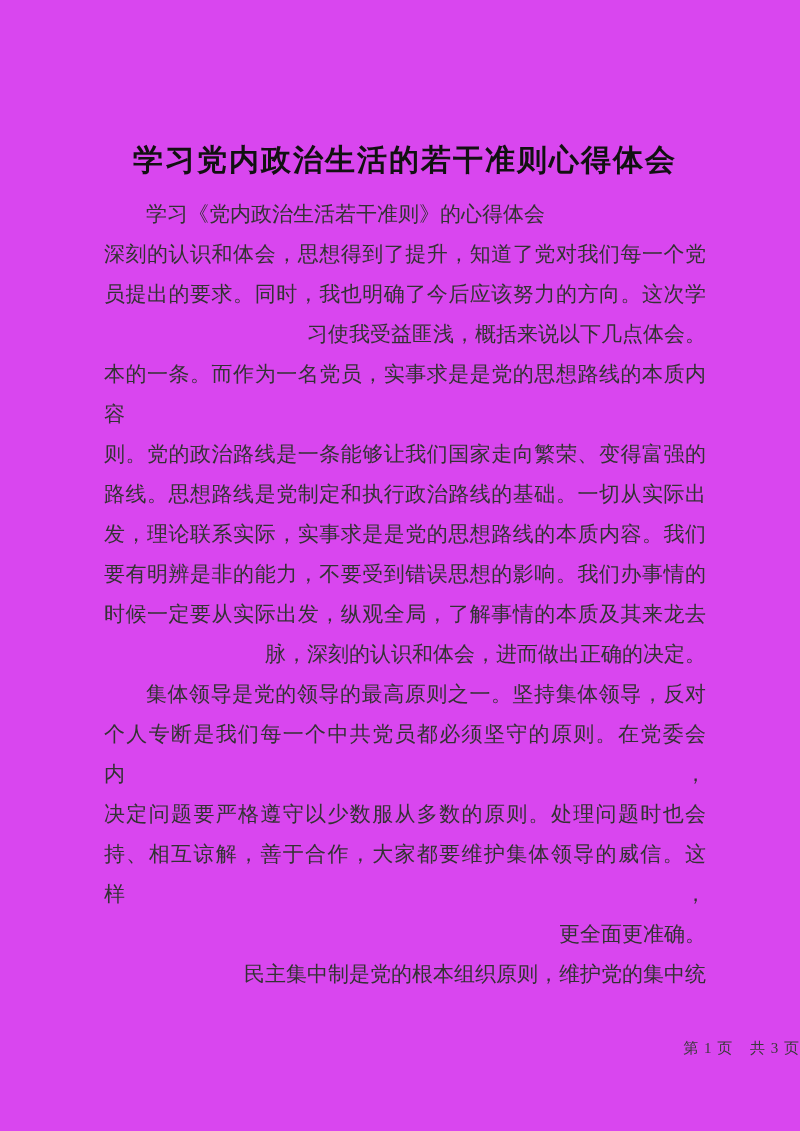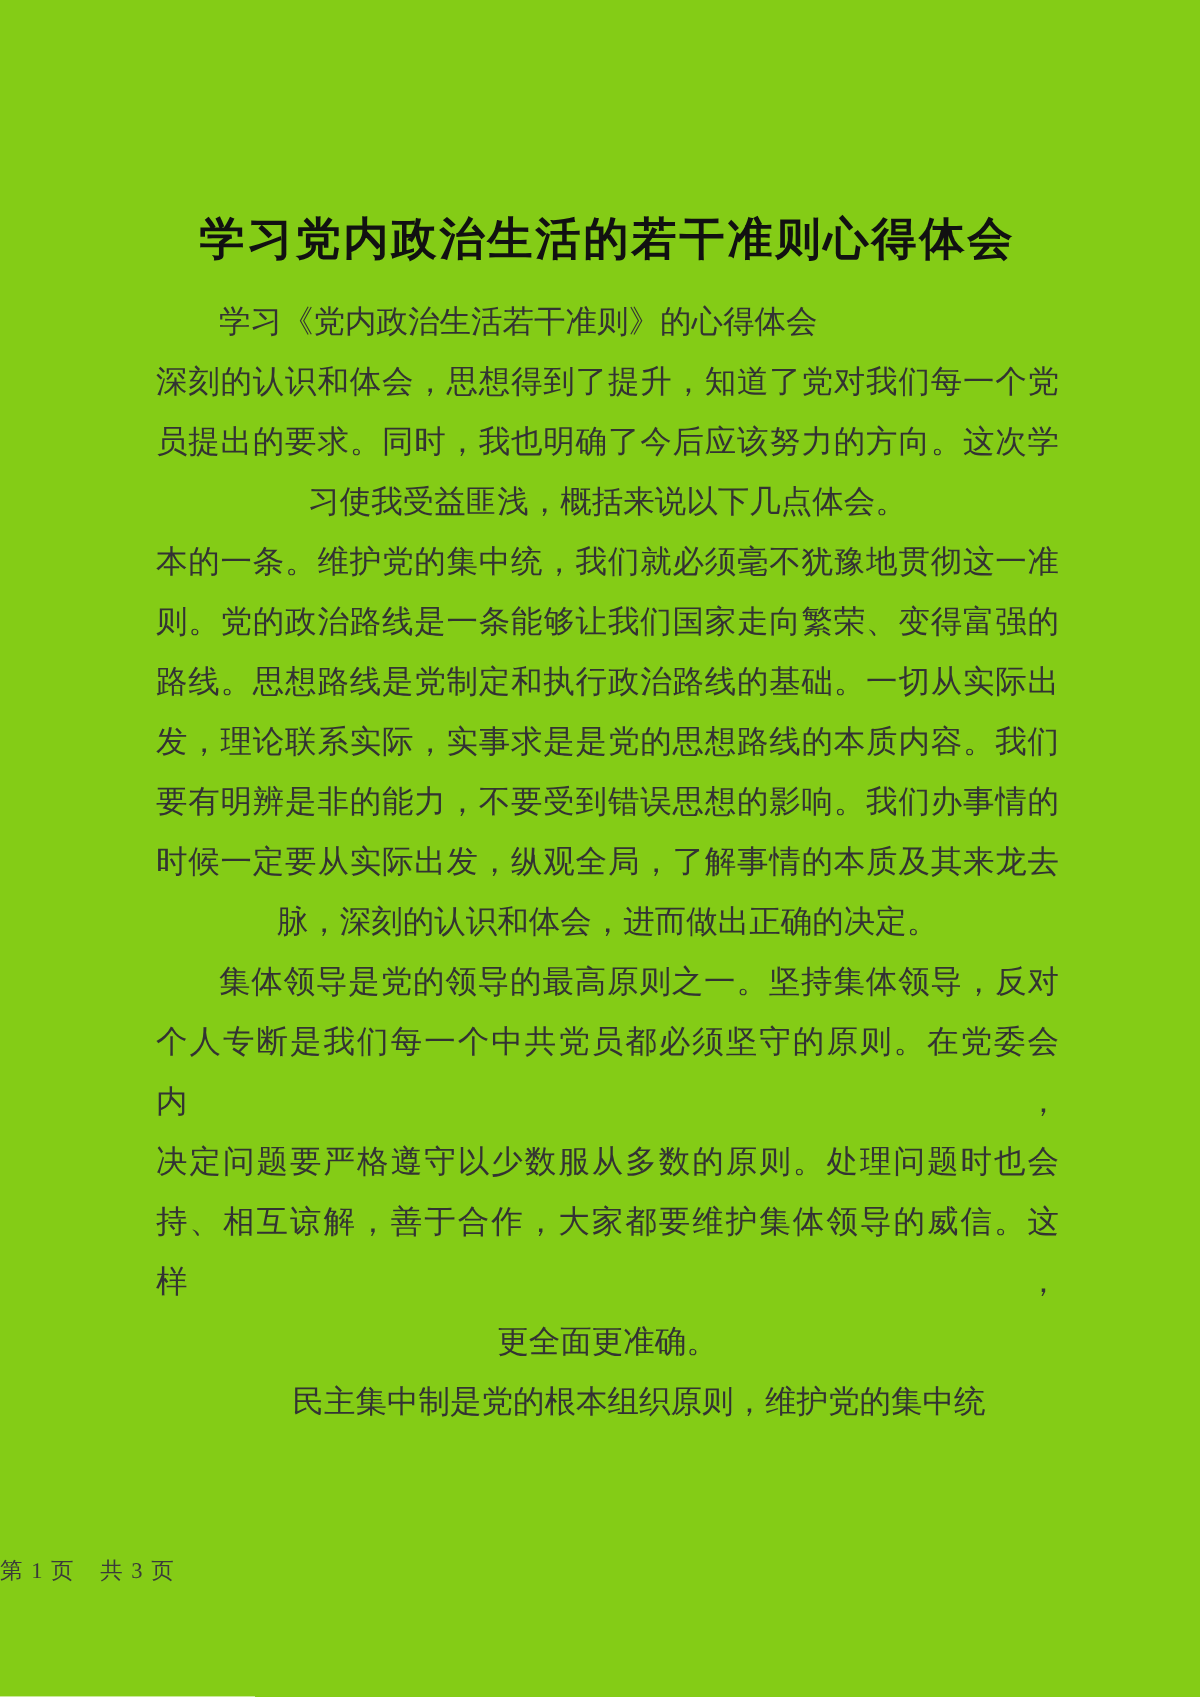--- a/index.html
+++ b/index.html
@@ -4,21 +4,21 @@
 <style>
   html, body {
     margin: 0;
     padding: 0;
     background: #ffffff;
   }
   .page {
     position: relative;
     width: 800px;
     height: 1131px;
-    background: #84cc16;
+    background: #d946ef;
     overflow: hidden;
     font-family: "Liberation Serif", serif;
   }
   .content {
     position: absolute;
     left: 104px;
     top: 138px;
     width: 602px;
   }
   .doc-title {
@@ -35,35 +35,35 @@
     margin-top: 12px;
     font-size: 21px;
     line-height: 40px;
     color: #333333;
     text-indent: 42px;
   }
   .line {
     font-size: 21px;
     line-height: 40px;
     color: #333333;
-    text-align: center;
+    text-align: right;
   }
   .line.fill {
     text-align: justify;
     text-align-last: justify;
   }
   .line.indent {
     text-indent: 42px;
   }
   .footer {
     position: absolute;
     left: 0;
     top: 1036px;
     width: 800px;
-    text-align: left;
+    text-align: right;
     font-size: 15px;
     line-height: 24px;
     color: #3a3a3a;
     letter-spacing: 1px;
   }
   .footer .page-label {
     display: inline-block;
   }
   .footer .total-label {
     display: inline-block;
@@ -77,21 +77,21 @@
   <div class="content">
     <div class="doc-title">学习党内政治生活的若干准则心得体会</div>
     <div class="subtitle">学习《党内政治生活若干准则》的心得体会</div>
     <div>
         <div>
           <div class="line fill">深刻的认识和体会，思想得到了提升，知道了党对我们每一个党</div>
           <div class="line fill">员提出的要求。同时，我也明确了今后应该努力的方向。这次学</div>
           <div class="line">习使我受益匪浅，概括来说以下几点体会。</div>
         </div>
         <div>
-          <div class="line fill">本的一条。维护党的集中统，我们就必须毫不犹豫地贯彻这一准</div>
+          <div class="line fill">本的一条。而作为一名党员，实事求是是党的思想路线的本质内容</div>
           <div class="line fill">则。党的政治路线是一条能够让我们国家走向繁荣、变得富强的</div>
           <div class="line fill">路线。思想路线是党制定和执行政治路线的基础。一切从实际出</div>
           <div class="line fill">发，理论联系实际，实事求是是党的思想路线的本质内容。我们</div>
           <div class="line fill">要有明辨是非的能力，不要受到错误思想的影响。我们办事情的</div>
           <div class="line fill">时候一定要从实际出发，纵观全局，了解事情的本质及其来龙去</div>
           <div class="line">脉，深刻的认识和体会，进而做出正确的决定。</div>
         </div>
         <div>
           <div class="line indent fill">集体领导是党的领导的最高原则之一。坚持集体领导，反对</div>
           <div class="line fill">个人专断是我们每一个中共党员都必须坚守的原则。在党委会内，</div>

